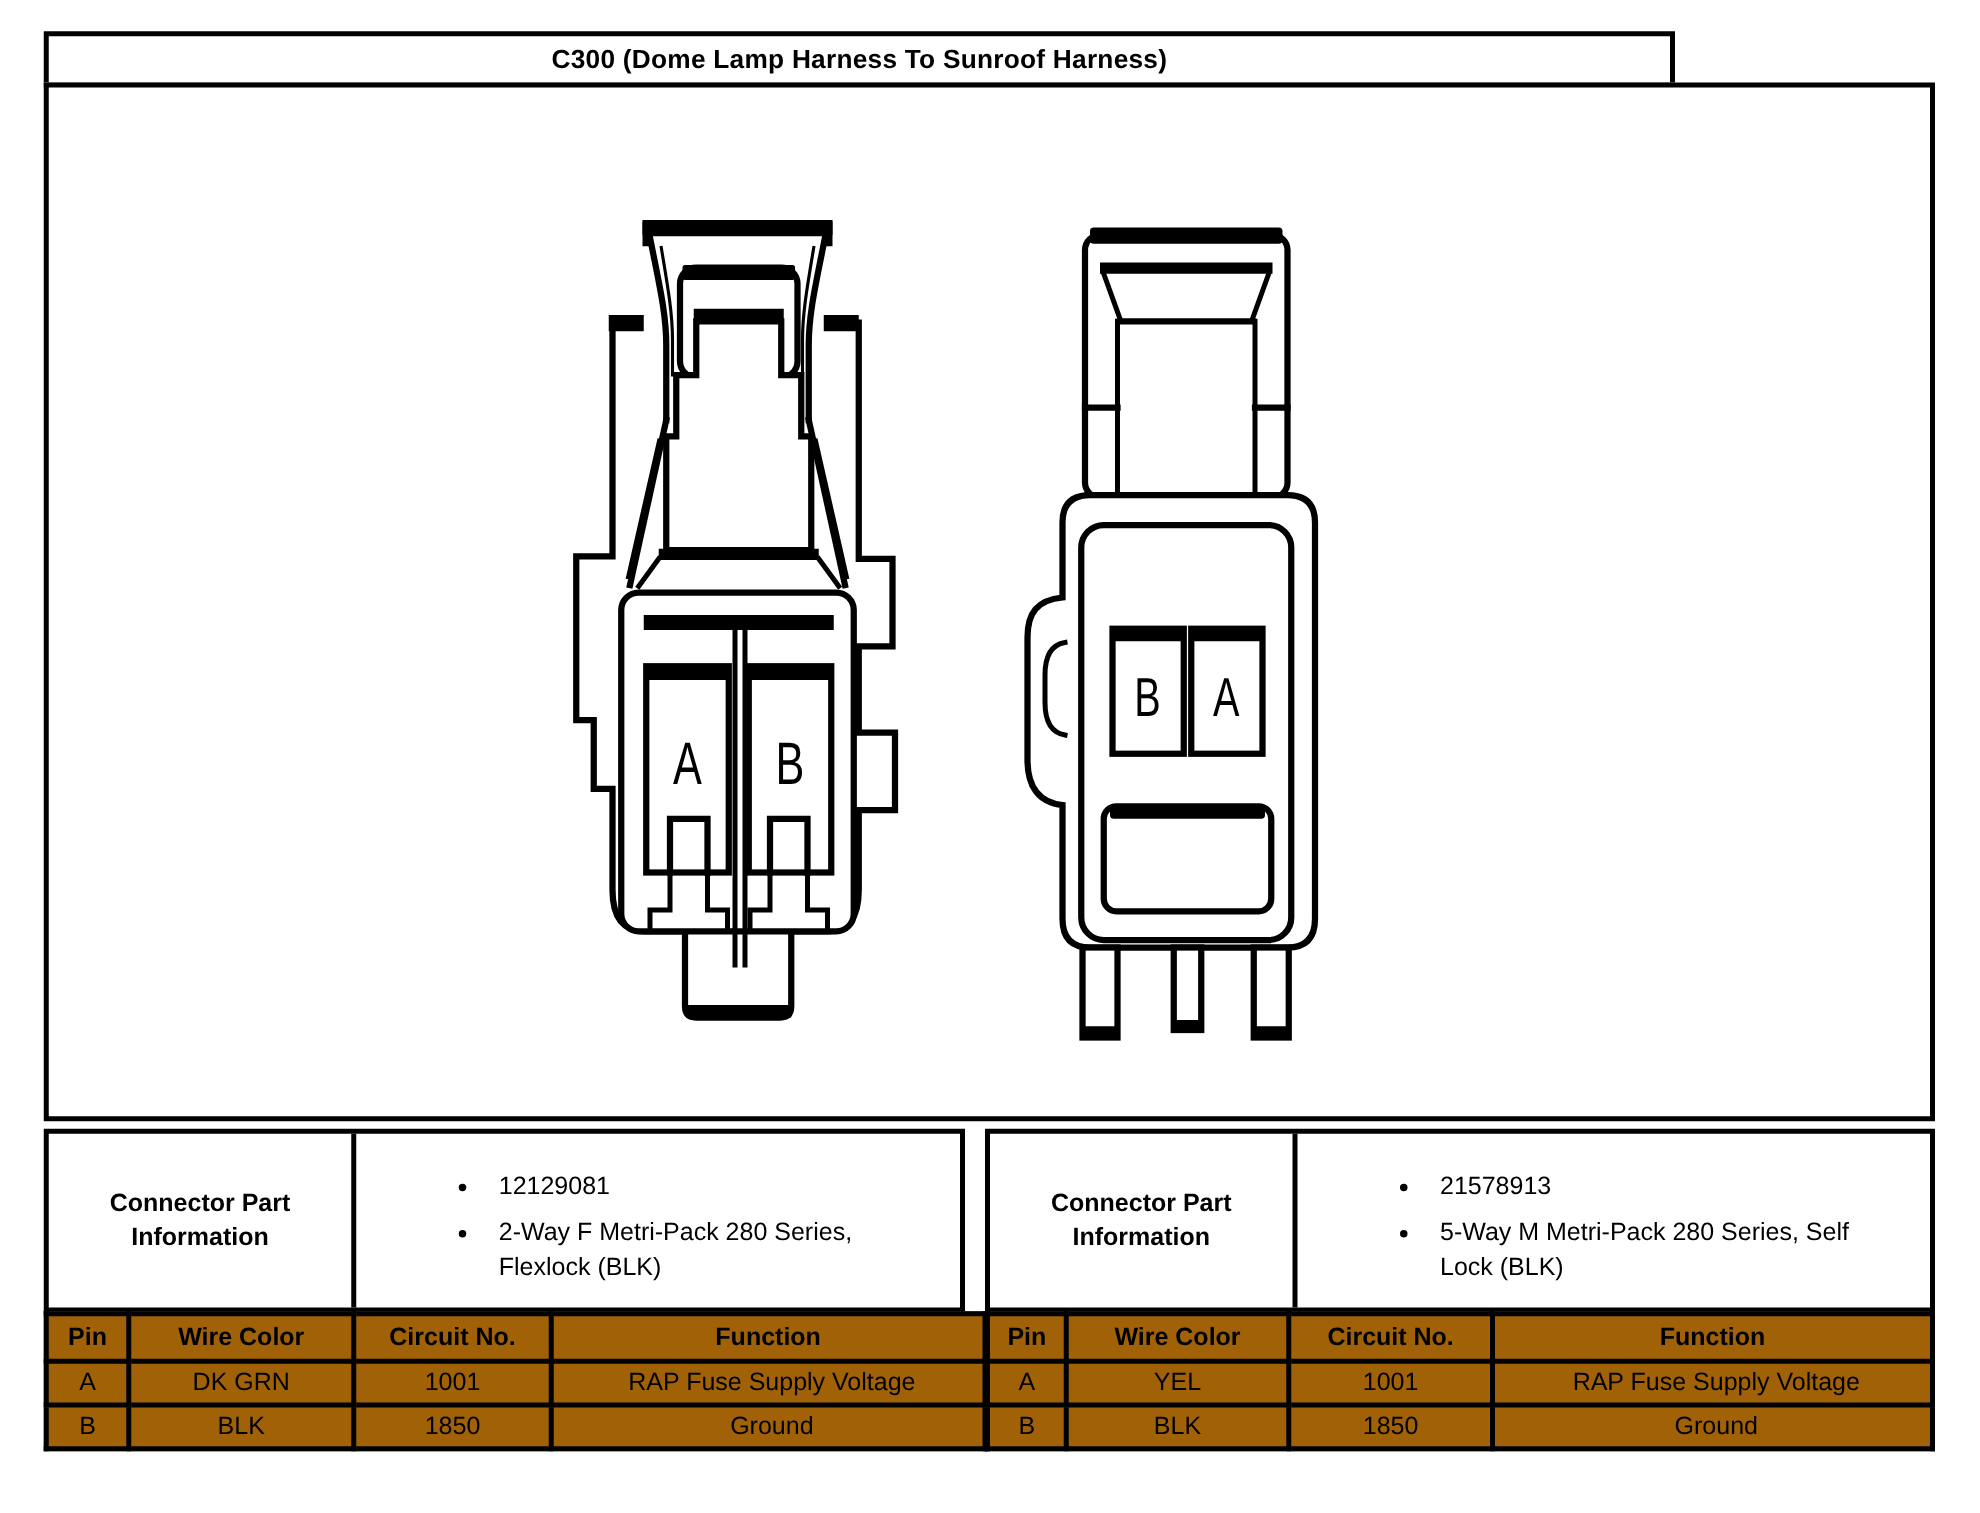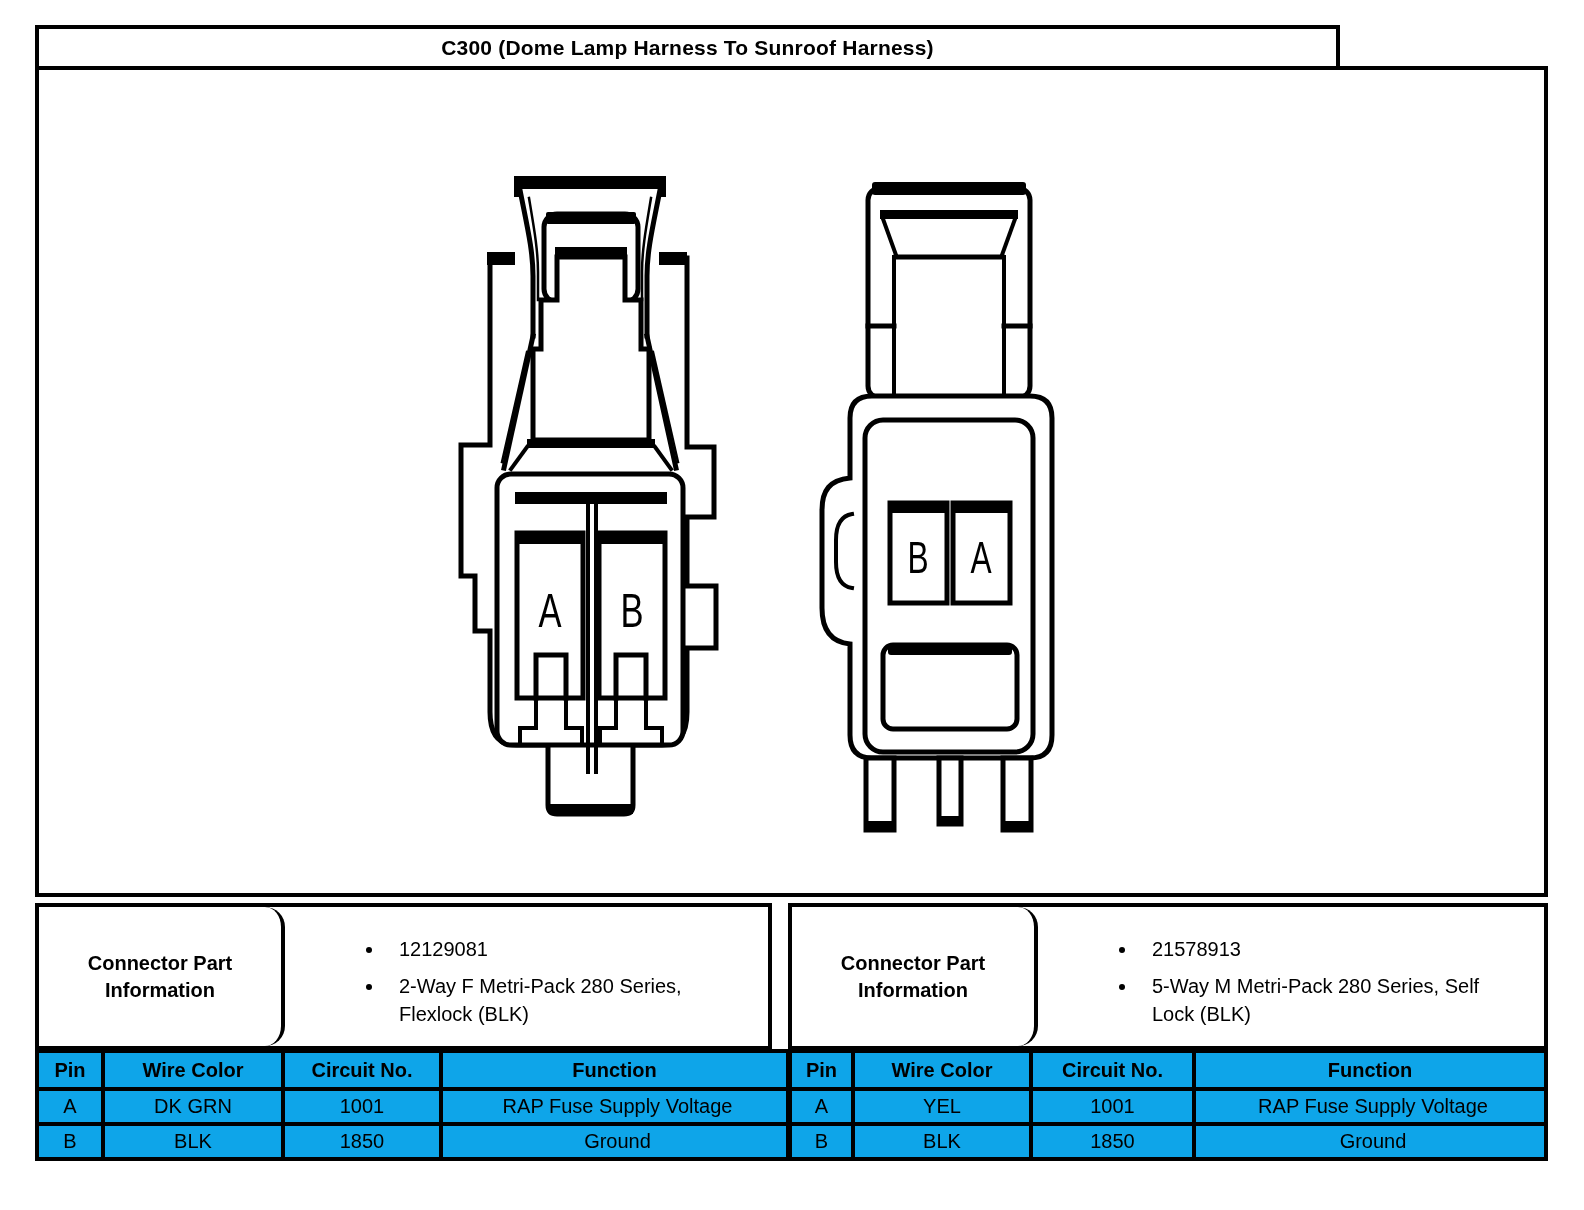--- a/index.html
+++ b/index.html
@@ -22,29 +22,29 @@
   .diagram-svg{position:absolute;left:35px;top:66px;}
   .pi{
     position:absolute;top:903px;height:147px;border:4px solid #000;
     box-sizing:border-box;display:flex;background:#fff;
   }
   .pi-left{left:35px;width:737px;}
   .pi-right{left:788px;width:760px;}
   .pi-label{
     width:246px;flex:0 0 246px;border-right:4px solid #000;box-sizing:border-box;
     display:flex;align-items:center;justify-content:center;text-align:center;
-    font-weight:bold;font-size:20px;line-height:1.35;border-radius:20px;
+    font-weight:bold;font-size:20px;line-height:1.35;
   }
   .pi-label span{display:inline-block;width:170px;}
   .pi-bullets{flex:1;padding:12px 24px 0 54px;font-size:20px;box-sizing:border-box;}
   .pi-bullets ul{margin:16px;padding:0 0 0 30px;list-style:disc;}
   .pi-bullets li{margin:0 0 9px 0;line-height:1.4;padding-left:14px;}
   table.pin-table{
     position:absolute;top:1049px;border-collapse:collapse;table-layout:fixed;
-    background:#0ea5e9;
+    background:#a16207;
   }
   .pin-table-left{left:35px;width:755px;}
   .pin-table-right{left:788px;width:760px;}
   table.pin-table th,table.pin-table td{
     border:4px solid #000;font-size:20px;padding:0;text-align:center;
     overflow:hidden;white-space:nowrap;
   }
   table.pin-table th{height:34px;font-weight:bold;}
   table.pin-table td{height:31px;font-weight:normal;}
   table.pin-table td.fn,table.pin-table th.fn{}

